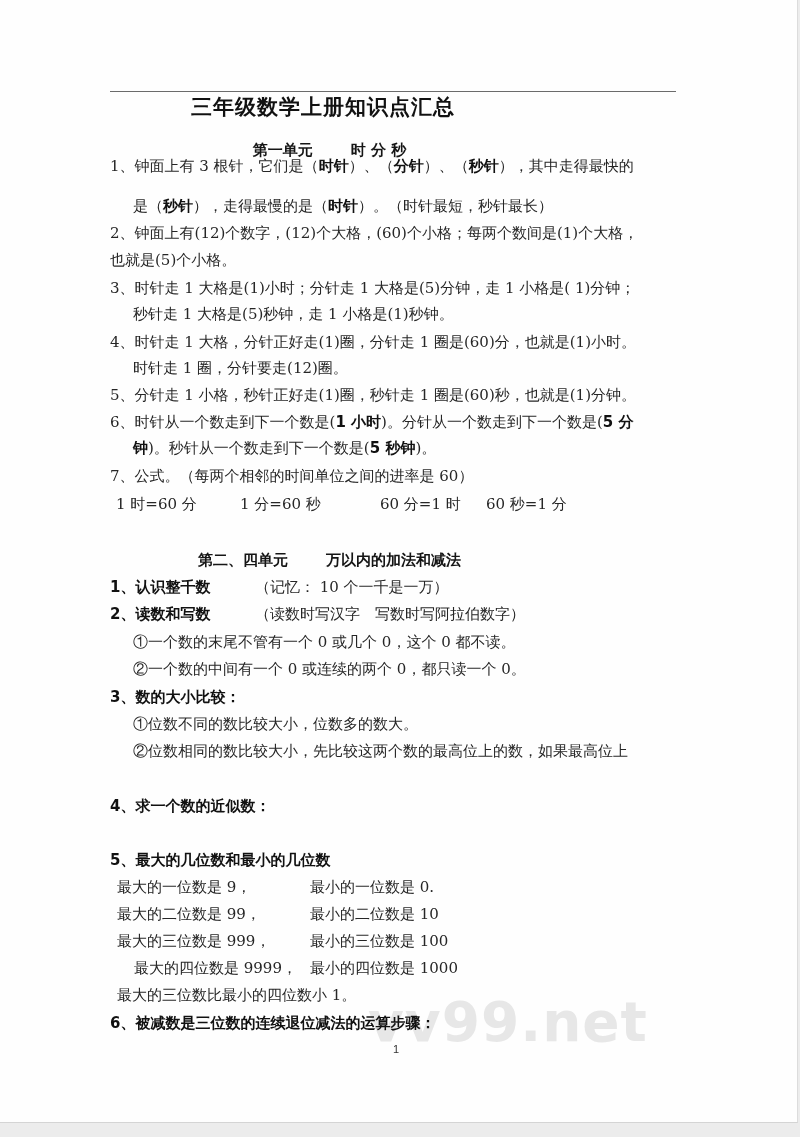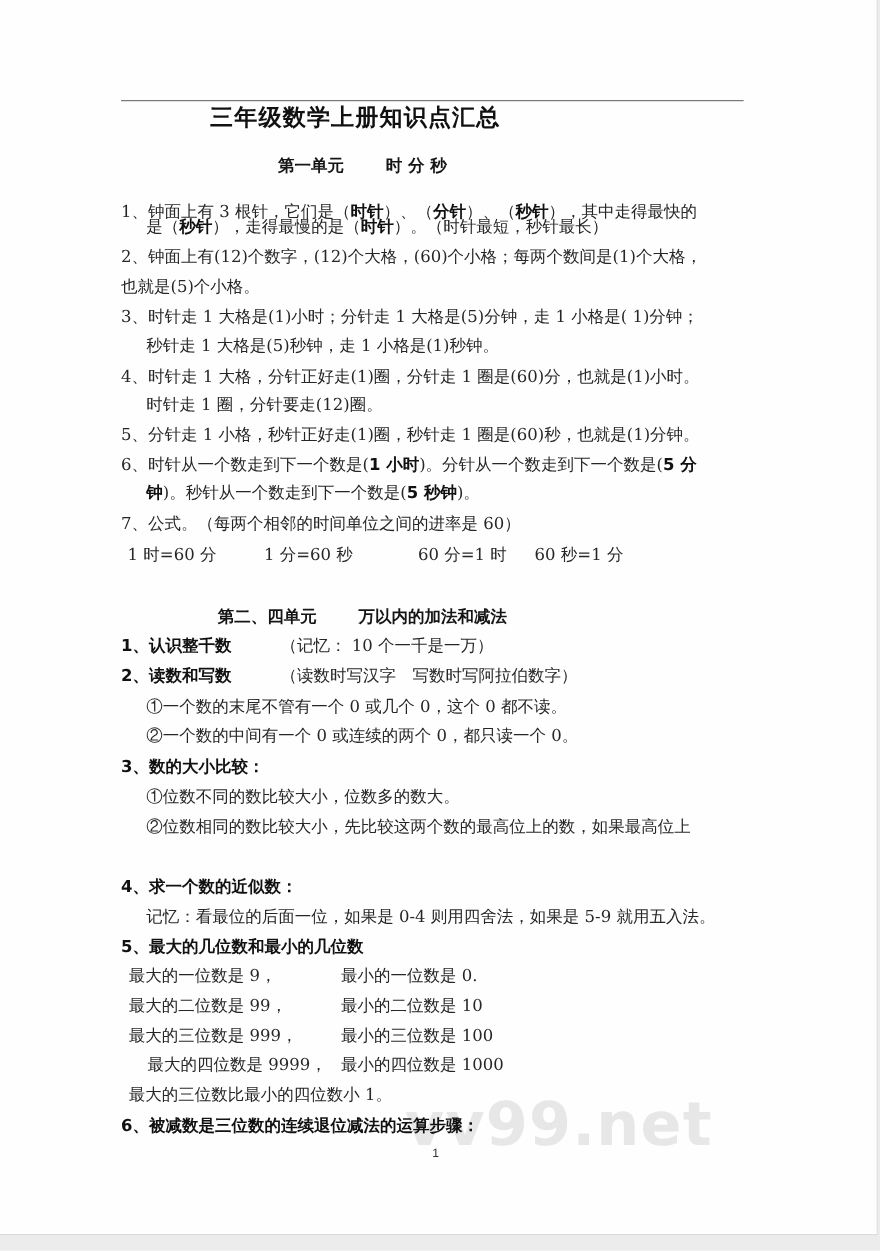--- a/index.html
+++ b/index.html
@@ -55,21 +55,21 @@
 <body>
 
 <div class="page">
   <div class="rule"></div>
   <div class="title">三年级数学上册知识点汇总</div>
 
   <div class="section" style="top:141px;">
     <span>第一单元</span><span class="gap"></span><span>时 分 秒</span>
   </div>
 
-  <div class="line" style="left:110px;top:182px;">
+  <div class="line" style="left:110px;top:156px;">
     <span>1、钟面上有 3 根针，它们是（</span><span class="b">时针</span><span>）、（</span><span class="b">分针</span><span>）、（</span><span class="b">秒针</span><span>），其中走得最快的</span>
   </div>
   <div class="line" style="left:133px;top:196px;">
     <span>是（</span><span class="b">秒针</span><span>），走得最慢的是（</span><span class="b">时针</span><span>）。（时针最短，秒针最长）</span>
   </div>
 
   <div class="line" style="left:110px;top:223px;">2、钟面上有(12)个数字，(12)个大格，(60)个小格；每两个数间是(1)个大格，</div>
   <div class="line" style="left:110px;top:250px;">也就是(5)个小格。</div>
 
   <div class="line" style="left:110px;top:278px;">3、时针走 1 大格是(1)小时；分针走 1 大格是(5)分钟，走 1 小格是( 1)分钟；</div>
@@ -111,21 +111,20 @@
 
   <div class="line" style="left:110px;top:687px;">
     <span class="head">3、数的大小比较：</span>
   </div>
   <div class="line" style="left:133px;top:714px;">①位数不同的数比较大小，位数多的数大。</div>
   <div class="line" style="left:133px;top:741px;">②位数相同的数比较大小，先比较这两个数的最高位上的数，如果最高位上</div>
 
   <div class="line" style="left:110px;top:796px;">
     <span class="head">4、求一个数的近似数：</span>
   </div>
-  <div class="line" style="left:133px;top:823px;">记忆：看最位的后面一位，如果是 0-4 则用四舍法，如果是 5-9 就用五入法。</div>
 
   <div class="line" style="left:110px;top:850px;">
     <span class="head">5、最大的几位数和最小的几位数</span>
   </div>
   <div class="line" style="left:117px;top:877px;text-align:right;">最大的一位数是 9，</div>
   <div class="line col2" style="top:877px;">最小的一位数是 0.</div>
   <div class="line" style="left:117px;top:904px;">最大的二位数是 99，</div>
   <div class="line col2" style="top:904px;">最小的二位数是 10</div>
   <div class="line" style="left:117px;top:931px;">最大的三位数是 999，</div>
   <div class="line col2" style="top:931px;">最小的三位数是 100</div>

